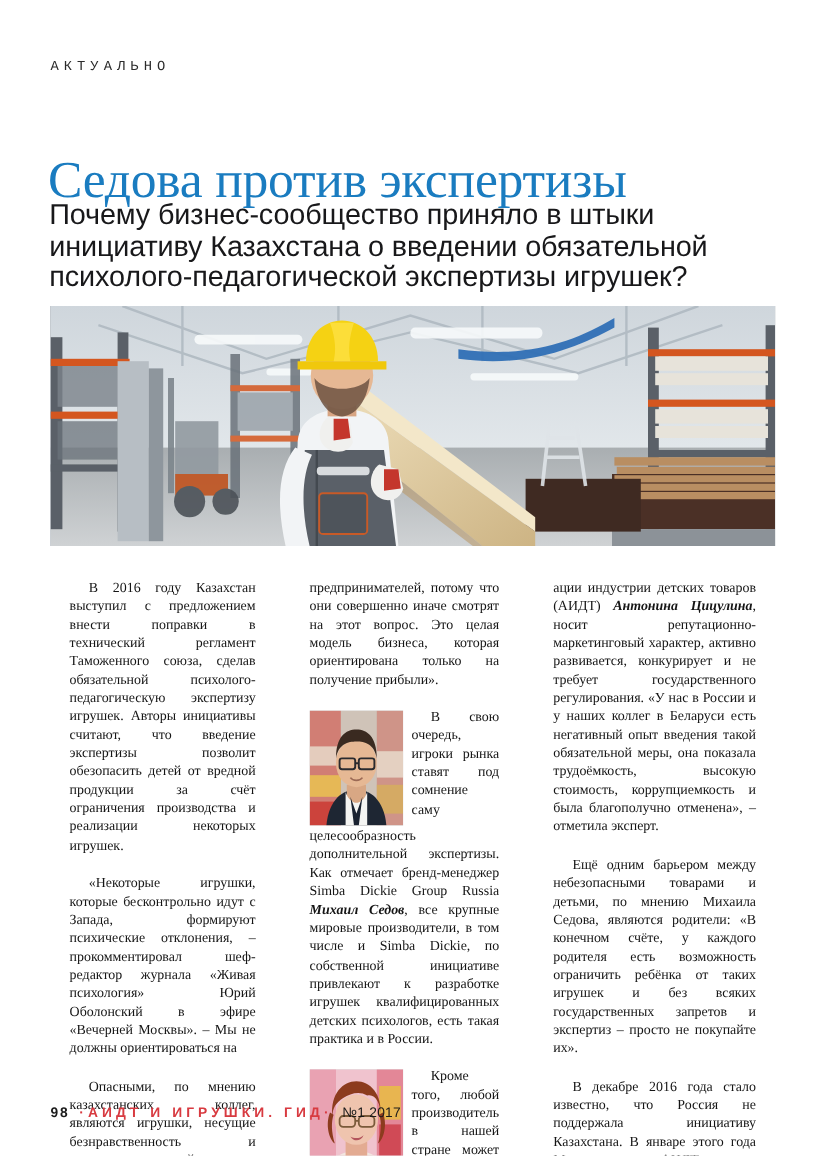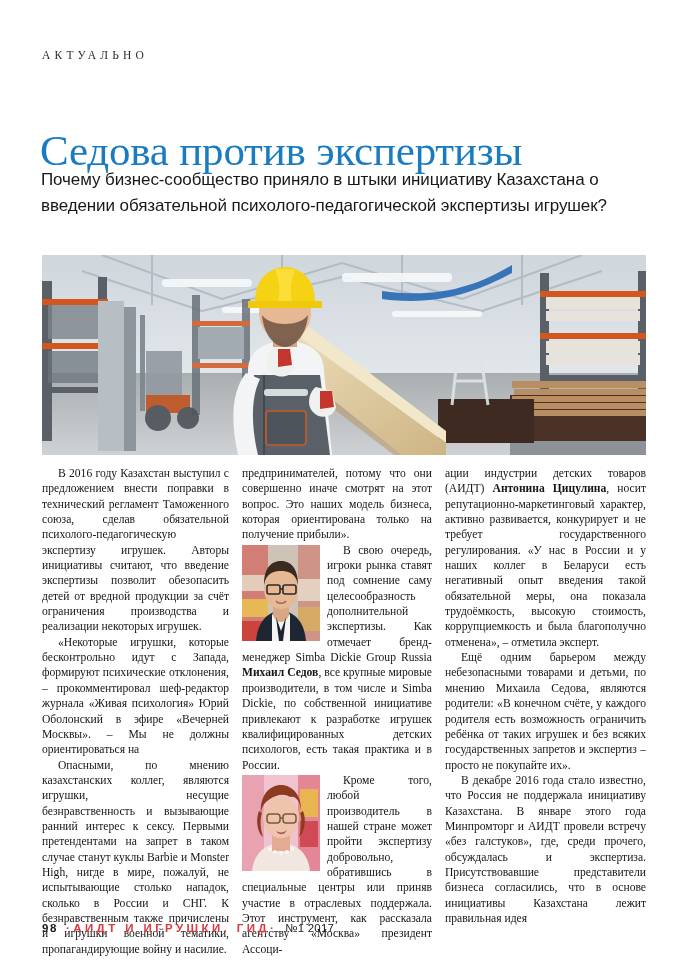--- a/index.html
+++ b/index.html
@@ -21,21 +21,21 @@
     width: 688px;
     height: 963px;
     background: #ffffff;
   }
 
   
   .eyebrow {
     position: absolute;
     left: 42px;
     top: 49px;
-    font-family: Liberation Serif, serif;
+    font-family: Liberation Mono, monospace;
     font-size: 11.5px;
     font-weight: 400;
     letter-spacing: 4.2px;
     color: #2b2b2b;
     text-transform: uppercase;
     white-space: nowrap;
   }
 
   
   .headline {
@@ -52,21 +52,21 @@
     white-space: nowrap;
   }
 
   
   .deck {
     position: absolute;
     left: 41px;
     top: 167px;
     width: 600px;
     font-family: "Liberation Sans", sans-serif;
-    font-size: 17px;
+    font-size: 24px;
     line-height: 25.5px;
     font-weight: 400;
     color: #18181a;
     letter-spacing: -0.1px;
   }
 
   
   .hero {
     position: absolute;
     left: 42px;
@@ -90,29 +90,29 @@
     position: absolute;
     top: 0;
     font-family: "Liberation Serif", serif;
     font-size: 11.6px;
     line-height: 15.35px;
     color: #151515;
     text-align: justify;
     text-justify: inter-word;
     hyphens: manual;
   }
-  .col p { margin: 0; text-indent: 16px; }
+  .col p { margin: 16px; text-indent: 16px; }
   .col p.noind { text-indent: 0; }
   .col1 { left: 0;     width: 187px; }
   .col2 { left: 200px; width: 190px; }
   .col3 { left: 403px; width: 201px; }
 
   .col2 { position: absolute; }
 
-  b, .nm { font-weight: 700; }
+  b, .nm { font-weight: 700; font-style: italic; }
 
   
   .portrait {
     float: left;
     width: 78px;
     height: 96px;
     margin: 2px 7px 1px 0;
     overflow: hidden;
     background: #ddd;
     shape-outside: margin-box;
@@ -289,21 +289,21 @@
 
   <div class="cols">
 
     <div class="col col1">
       <p>В 2016 году Казахстан выступил с предложением внести поправки в технический регламент Таможенного союза, сделав обязательной психолого-педагогическую экспертизу игрушек. Авторы инициативы считают, что введение экспертизы позволит обезопасить детей от вредной продукции за счёт ограничения производства и реализации некоторых игрушек.</p>
       <p>«Некоторые игрушки, которые бесконтрольно идут с Запада, формируют психические отклонения, – прокомментировал шеф-редактор журнала «Живая психология» Юрий Оболонский в эфире «Вечерней Москвы». – Мы не должны ориентироваться на</p>
       <p>Опасными, по мнению казахстанских коллег, являются игрушки, несущие безнравственность и вызывающие ранний интерес к сексу. Первыми претендентами на запрет в таком случае станут куклы Barbie и Monster High, нигде в мире, пожалуй, не испытывающие столько нападок, сколько в России и СНГ. К безнравственным также причислены и игрушки военной тематики, пропагандирующие войну и насилие.</p>
     </div>
 
     <div class="col col2">
-      <p class="noind">предпринимателей, потому что они совершенно иначе смотрят на этот вопрос. Это наших модель бизнеса, которая ориентирована только на получение прибыли».</p>
+      <p class="noind">предпринимателей, потому что они совершенно иначе смотрят на этот вопрос. Это целая модель бизнеса, которая ориентирована только на получение прибыли».</p>
       <p><span class="portrait">
             <svg viewBox="0 0 78 96" preserveAspectRatio="none">
         <rect x="0" y="0" width="78" height="96" fill="#cfc3b8"></rect>
         <rect x="0" y="0" width="26" height="96" fill="#d4453c" opacity="0.55"></rect>
         <rect x="0" y="30" width="26" height="16" fill="#e8e0cf" opacity="0.8"></rect>
         <rect x="0" y="54" width="26" height="18" fill="#efd24a" opacity="0.7"></rect>
         <rect x="0" y="76" width="26" height="20" fill="#c9302a" opacity="0.75"></rect>
         <rect x="56" y="0" width="22" height="96" fill="#cf5a4e" opacity="0.45"></rect>
         <rect x="56" y="34" width="22" height="22" fill="#e9dfd0" opacity="0.8"></rect>
         <rect x="56" y="62" width="22" height="24" fill="#d8b94c" opacity="0.6"></rect>

